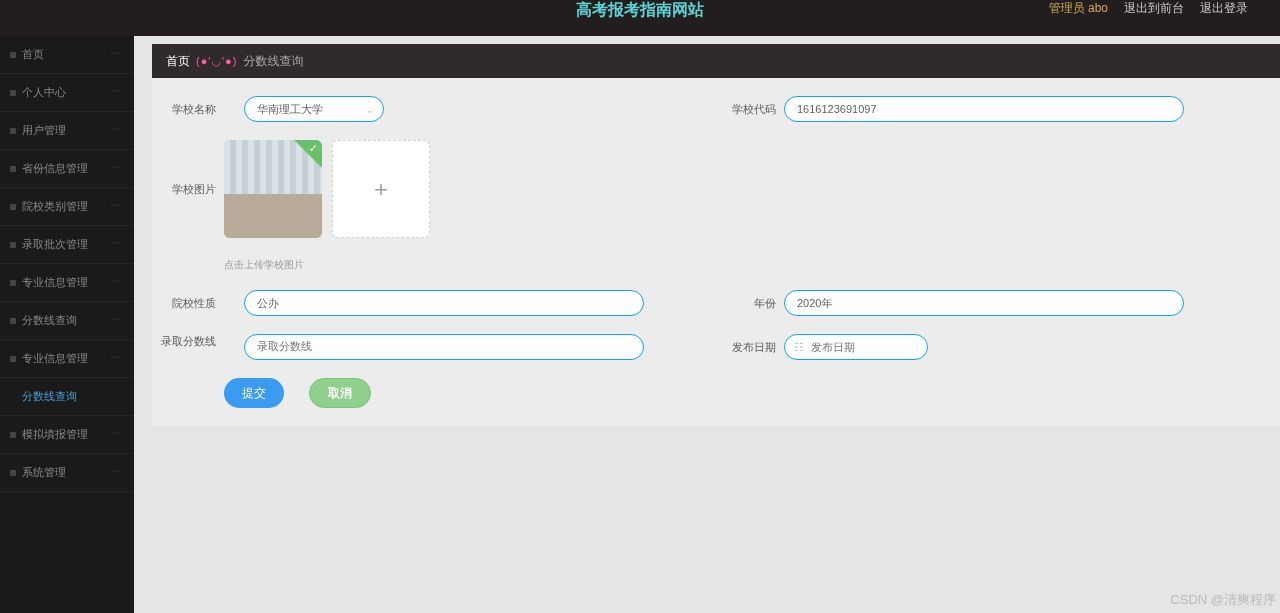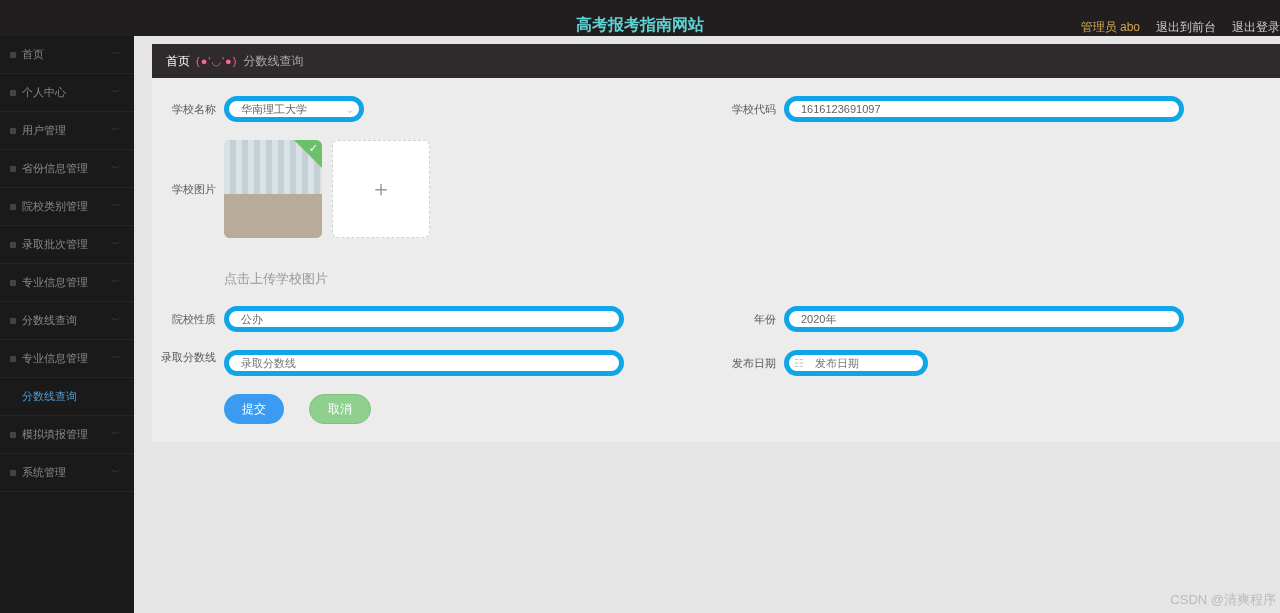--- a/index.html
+++ b/index.html
@@ -1,20 +1,20 @@
 <!DOCTYPE html>
 <html><head>
   <meta charset="utf-8">
   <style>
     * { margin: 0; padding: 0; box-sizing: border-box; }
     body { font-family: "Microsoft YaHei", Arial, sans-serif; font-size: 12px; background: #e5e5e5; width: 1280px; height: 613px; overflow: hidden; }
     
-    .top-header { height: 36px; background: #221e1f; display: flex; align-items: flex-end; justify-content: center; position: relative; }
+    .top-header { height: 36px; background: #221e1f; display: flex; align-items: flex-start; justify-content: center; position: relative; }
     .site-title { color: #5fd3d3; font-size: 16px; font-weight: bold; }
-    .top-right { position: absolute; right: 0; display: flex; gap: 16px; align-items: center; font-size: 12px; }
+    .top-right { position: absolute; right: 32px; display: flex; gap: 16px; align-items: center; font-size: 12px; }
     .admin-link { color: #d3a94e; cursor: pointer; }
     .top-link { color: #ccc; cursor: pointer; }
     
     .layout { display: flex; height: calc(613px - 36px); }
     
     .sidebar { width: 134px; background: #1a1a1a; overflow-y: auto; }
     .sidebar::-webkit-scrollbar { width: 6px; }
     .sidebar::-webkit-scrollbar-thumb { background: #555; border-radius: 3px; }
     .menu-item { padding: 11px 14px 11px 22px; color: #888; cursor: pointer; display: flex; align-items: center; justify-content: space-between; font-size: 11px; border-bottom: 1px solid #252525; position: relative; }
     .menu-item::before { content: ""; position: absolute; left: 10px; width: 6px; height: 6px; background: #444; border-radius: 1px; }
@@ -29,47 +29,47 @@
     .breadcrumb-bar { height: 34px; background: #2f2a2b; display: flex; align-items: center; padding: 0 14px; margin-top: 8px; font-size: 12px; }
     .bc-home { color: #fff; }
     .bc-emoji { color: #ff5ea5; margin: 0 6px; font-size: 11px; letter-spacing: 1px;}
     .bc-current { color: #aaa; }
     
     .form-panel { background: #ececec; padding: 18px 20px 18px 8px; }
     .form-row { display: flex; align-items: flex-start; margin-bottom: 18px; }
     .form-group { display: flex; align-items: center; }
     .label { width: 56px; text-align: right; color: #5a5a5a; font-size: 11px; margin-right: 8px; flex-shrink: 0; }
     
-    .input, .select { height: 26px; border: 5px solid #0ea5e9; border-radius: 13px; background: #fff; padding: 0 12px; font-size: 11px; color: #606266; outline: none; }
+    .input, .select { height: 26px; border: 1px solid #0ea5e9; border-radius: 13px; background: #fff; padding: 0 12px; font-size: 11px; color: #606266; outline: none; }
     .select-wrap { position: relative; display: inline-block; }
     .select-wrap .arrow { position: absolute; right: 10px; top: 50%; transform: translateY(-50%); color: #c0c4cc; font-size: 10px; pointer-events: none; }
     .input-narrow { width: 140px; }
     .input-mid { width: 400px; }
-    .input-wide { width: 400px; }
+    .input-wide { width: 400px; font-family: Liberation Mono, monospace; }
     
     .upload-area { display: flex; gap: 10px; align-items: flex-start; }
     .upload-thumb { width: 98px; height: 98px; border-radius: 6px; overflow: hidden; position: relative; }
     .thumb-img { width: 100%; height: 100%; background: linear-gradient(180deg,#b8c8d0 0%,#9fb5bc 40%,#a8998a 100%); display: flex; flex-direction: column; }
     .thumb-building { flex: 0 0 55%; background: repeating-linear-gradient(90deg,#d9e2e6 0 6px,#c5d0d5 6px 12px); }
     .thumb-ground { flex: 1; background: #b8ab9a; }
     .corner-badge { position: absolute; top: 0; right: 0; width: 0; height: 0; border-left: 28px solid transparent; border-top: 28px solid #6bc06b; }
     .corner-check { position: absolute; top: 2px; right: 4px; color: #fff; font-size: 11px; }
     .upload-add { width: 98px; height: 98px; border: 1px dashed #d0d0d0; border-radius: 6px; background: #fff; display: flex; align-items: center; justify-content: center; color: #999; font-size: 22px; cursor: pointer; }
-    .upload-hint { color: #999; font-size: 13px; margin-top: 32px; padding-left: 64px; }
+    .upload-hint { color: #999; font-size: 10px; margin-top: 20px; padding-left: 64px; }
     
     .date-wrap { position: relative; display: inline-block; }
     .date-wrap .cal-icon { position: absolute; left: 10px; top: 50%; transform: translateY(-50%); color: #c0c4cc; font-size: 11px; }
     .date-input { padding-left: 26px !important; width: 144px; }
     
     .btn-row { display: flex; gap: 25px; padding-left: 64px; margin-top: 10px; }
     .btn { height: 30px; padding: 0 18px; border-radius: 15px; border: none; font-size: 12px; cursor: pointer; color: #fff; }
     .btn-primary { background: #3b9bf0; }
-    .btn-cancel { background: #8fd08f; border: 1px solid #7bc47b; }
-    
-    .col1 { flex: 0 0 560px; }
+    .btn-cancel { background: #8fd08f; border: 1px solid #7bc47b; font-weight: bold; }
+    
+    .col1 { flex: 0 0 560px; gap: 20px; }
     .col2 { flex: 1; }
     .watermark { position: fixed; bottom: 4px; right: 4px; color: #bbb; font-size: 13px; }
   </style>
 </head>
 <body>
 
 <div class="top-header">
   <div class="site-title">高考报考指南网站</div>
   <div class="top-right">
     <span class="admin-link">管理员 abo</span>

